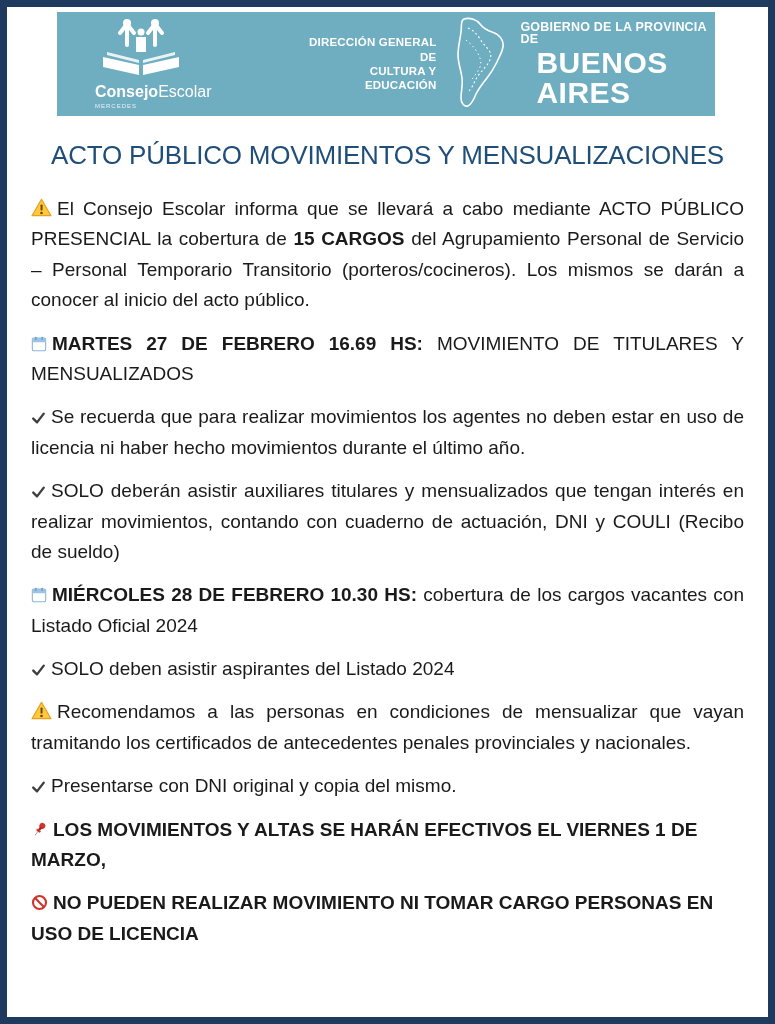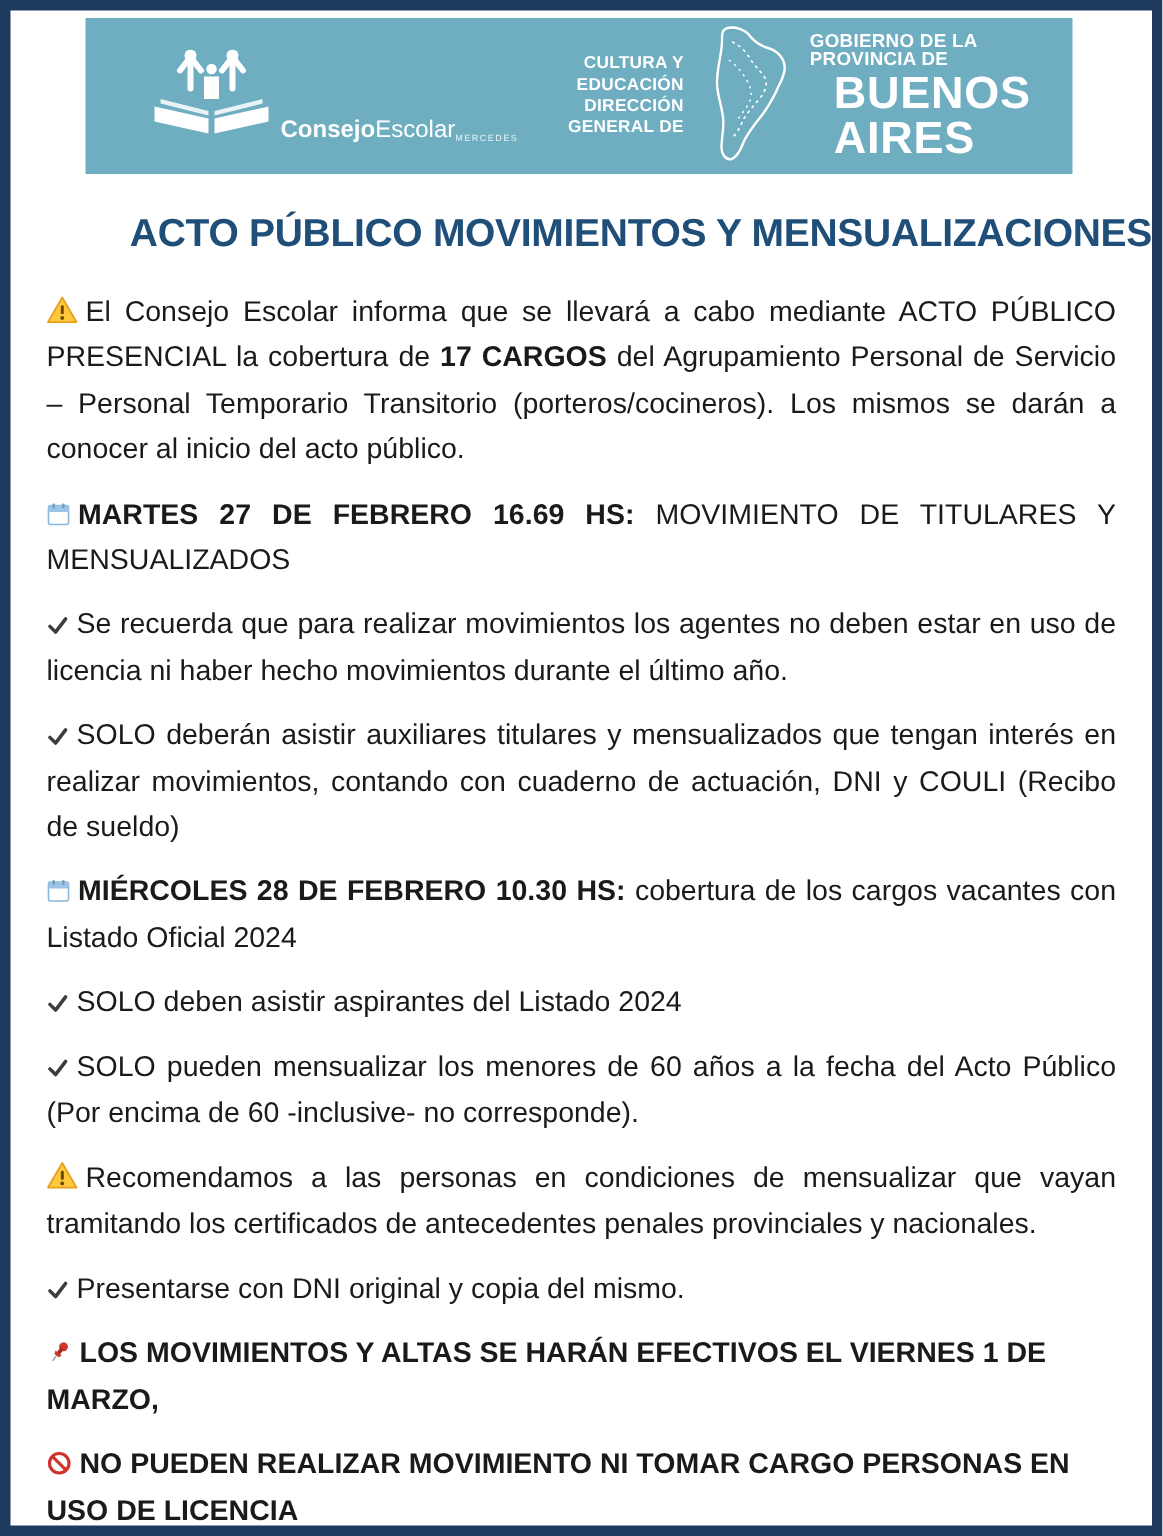--- a/index.html
+++ b/index.html
@@ -22,22 +22,22 @@
     height: 104px;
     background: #6fadc1;
     display: flex;
     align-items: center;
     color: #ffffff;
   }
   .logo-block {
     width: 170px;
     margin-left: 38px;
     display: flex;
-    flex-direction: row;
-    align-items: flex-end;
+    flex-direction: column;
+    align-items: flex-start;
   }
   .logo-wordmark { font-size: 16px; line-height: 1.1; margin-top: 2px; }
   .logo-wordmark .bold { font-weight: bold; }
   .logo-sub { font-size: 6px; letter-spacing: 1px; opacity: .85; margin-top: 2px; }
 
   .direccion-block {
     margin-left: 68px;
     width: 160px;
     text-align: right;
     font-weight: bold;
@@ -48,23 +48,23 @@
 
   .gobierno-group { display: flex; align-items: center; margin-left: 14px; }
   .map-svg { margin-right: 8px; }
   .gobierno-text { line-height: 1; }
   .gobierno-line1 { font-weight: bold; font-size: 12.5px; letter-spacing: .2px; }
   .gobierno-line2 { font-weight: bold; font-size: 30px; letter-spacing: .5px; margin-top: 2px; margin-left: 16px; }
 
   
   .doc-title {
     margin-top: 24px;
-    text-align: right;
+    text-align: center;
     color: #1f4e79;
-    font-weight: bold;
+    font-weight: normal;
     font-size: 26px;
     letter-spacing: -0.2px;
   }
 
   
   .content { padding: 10px 24px 0 24px; color: #1a1a1a; }
   .para {
     font-size: 19px;
     line-height: 1.6;
     text-align: justify;
@@ -106,22 +106,22 @@
           <path d="M84 38 L48 46 L48 56 L84 48 Z" fill="#ffffff"></path>
           <path d="M12 33 L44 41 L44 44 L12 36 Z" fill="#ffffff" opacity=".85"></path>
           <path d="M80 33 L48 41 L48 44 L80 36 Z" fill="#ffffff" opacity=".85"></path>
         </svg>
       </span>
       <div class="logo-wordmark"><span class="bold">Consejo</span><span>Escolar</span></div>
       <div class="logo-sub">MERCEDES</div>
     </div>
 
     <div class="direccion-block">
+      <div>DIRECCIÓN GENERAL DE</div>
       <div>CULTURA Y EDUCACIÓN</div>
-      <div>DIRECCIÓN GENERAL DE</div>
     </div>
 
     <div class="gobierno-group">
       <span class="map-svg">
         <svg width="62" height="92" viewBox="0 0 62 92">
           <path d="M14 3 C20 1 27 4 30 8 C33 12 36 14 42 16 C49 18 54 24 53 31
                    C52 37 49 41 47 46 C44 52 41 57 37 62 C33 67 29 72 26 78
                    C24 83 22 88 18 90 C14 91 11 87 11 82 C11 75 13 69 12 62
                    C11 54 8 47 8 39 C8 31 10 24 11 16 C12 10 10 5 14 3 Z" fill="none" stroke="#ffffff" stroke-width="1.6"></path>
           <path d="M18 12 C23 14 27 18 30 23 C33 28 37 31 40 36 C42 40 40 45 37 49
@@ -137,21 +137,21 @@
   </div>
 
   <div class="doc-title">ACTO PÚBLICO MOVIMIENTOS Y MENSUALIZACIONES</div>
 
   <div class="content">
 
     <p class="para"><span class="picon"><svg width="21" height="19" viewBox="0 0 24 22">
             <path d="M12 1.5 L23 20.5 H1 Z" fill="#ffc83d" stroke="#e8a020" stroke-width="1.4" stroke-linejoin="round"></path>
             <rect x="10.9" y="7.5" width="2.3" height="7" rx="1" fill="#6b4a00"></rect>
             <circle cx="12" cy="17.3" r="1.5" fill="#6b4a00"></circle>
-          </svg></span><span>El Consejo Escolar informa que se llevará a cabo mediante ACTO PÚBLICO PRESENCIAL la cobertura de </span><b>17 CARGOS</b><span> del Agrupamiento Personal de Servicio – Personal Temporario Transitorio (porteros/cocineros). Los mismos se darán a conocer al inicio del acto público.</span></p>
+          </svg></span><span>El Consejo Escolar informa que se llevará a cabo mediante ACTO PÚBLICO PRESENCIAL la cobertura de </span><b>15 CARGOS</b><span> del Agrupamiento Personal de Servicio – Personal Temporario Transitorio (porteros/cocineros). Los mismos se darán a conocer al inicio del acto público.</span></p>
 
     <p class="para"><span class="picon"><svg width="16" height="16" viewBox="0 0 24 24">
             <rect x="2" y="3" width="20" height="19" rx="2" fill="#ffffff" stroke="#8ab6d8" stroke-width="1.6"></rect>
             <rect x="2" y="3" width="20" height="6.5" rx="2" fill="#9dc3e6"></rect>
             <rect x="6" y="1" width="2.4" height="5" rx="1" fill="#6f9fc4"></rect>
             <rect x="15.6" y="1" width="2.4" height="5" rx="1" fill="#6f9fc4"></rect>
           </svg></span><b>MARTES 27 DE FEBRERO 16.69 HS:</b><span> MOVIMIENTO DE TITULARES Y MENSUALIZADOS</span></p>
 
     <p class="para"><span class="picon"><svg width="15" height="14" viewBox="0 0 24 24">
             <path d="M3 13 L9.5 19.5 L21 4.5" fill="none" stroke="#3d3d3d" stroke-width="4" stroke-linecap="round" stroke-linejoin="round"></path>
@@ -165,23 +165,20 @@
             <rect x="2" y="3" width="20" height="19" rx="2" fill="#ffffff" stroke="#8ab6d8" stroke-width="1.6"></rect>
             <rect x="2" y="3" width="20" height="6.5" rx="2" fill="#9dc3e6"></rect>
             <rect x="6" y="1" width="2.4" height="5" rx="1" fill="#6f9fc4"></rect>
             <rect x="15.6" y="1" width="2.4" height="5" rx="1" fill="#6f9fc4"></rect>
           </svg></span><b>MIÉRCOLES 28 DE FEBRERO 10.30 HS:</b><span> cobertura de los cargos vacantes con Listado Oficial 2024</span></p>
 
     <p class="para"><span class="picon"><svg width="15" height="14" viewBox="0 0 24 24">
             <path d="M3 13 L9.5 19.5 L21 4.5" fill="none" stroke="#3d3d3d" stroke-width="4" stroke-linecap="round" stroke-linejoin="round"></path>
           </svg></span><span>SOLO deben asistir aspirantes del Listado 2024</span></p>
 
-    <p class="para"><span class="picon"><svg width="15" height="14" viewBox="0 0 24 24">
-            <path d="M3 13 L9.5 19.5 L21 4.5" fill="none" stroke="#3d3d3d" stroke-width="4" stroke-linecap="round" stroke-linejoin="round"></path>
-          </svg></span><span>SOLO pueden mensualizar los menores de 60 años a la fecha del Acto Público (Por encima de 60 -inclusive- no corresponde).</span></p>
 
     <p class="para"><span class="picon"><svg width="21" height="19" viewBox="0 0 24 22">
             <path d="M12 1.5 L23 20.5 H1 Z" fill="#ffc83d" stroke="#e8a020" stroke-width="1.4" stroke-linejoin="round"></path>
             <rect x="10.9" y="7.5" width="2.3" height="7" rx="1" fill="#6b4a00"></rect>
             <circle cx="12" cy="17.3" r="1.5" fill="#6b4a00"></circle>
           </svg></span><span>Recomendamos a las personas en condiciones de mensualizar que vayan tramitando los certificados de antecedentes penales provinciales y nacionales.</span></p>
 
     <p class="para"><span class="picon"><svg width="15" height="14" viewBox="0 0 24 24">
             <path d="M3 13 L9.5 19.5 L21 4.5" fill="none" stroke="#3d3d3d" stroke-width="4" stroke-linecap="round" stroke-linejoin="round"></path>
           </svg></span><span>Presentarse con DNI original y copia del mismo.</span></p>

